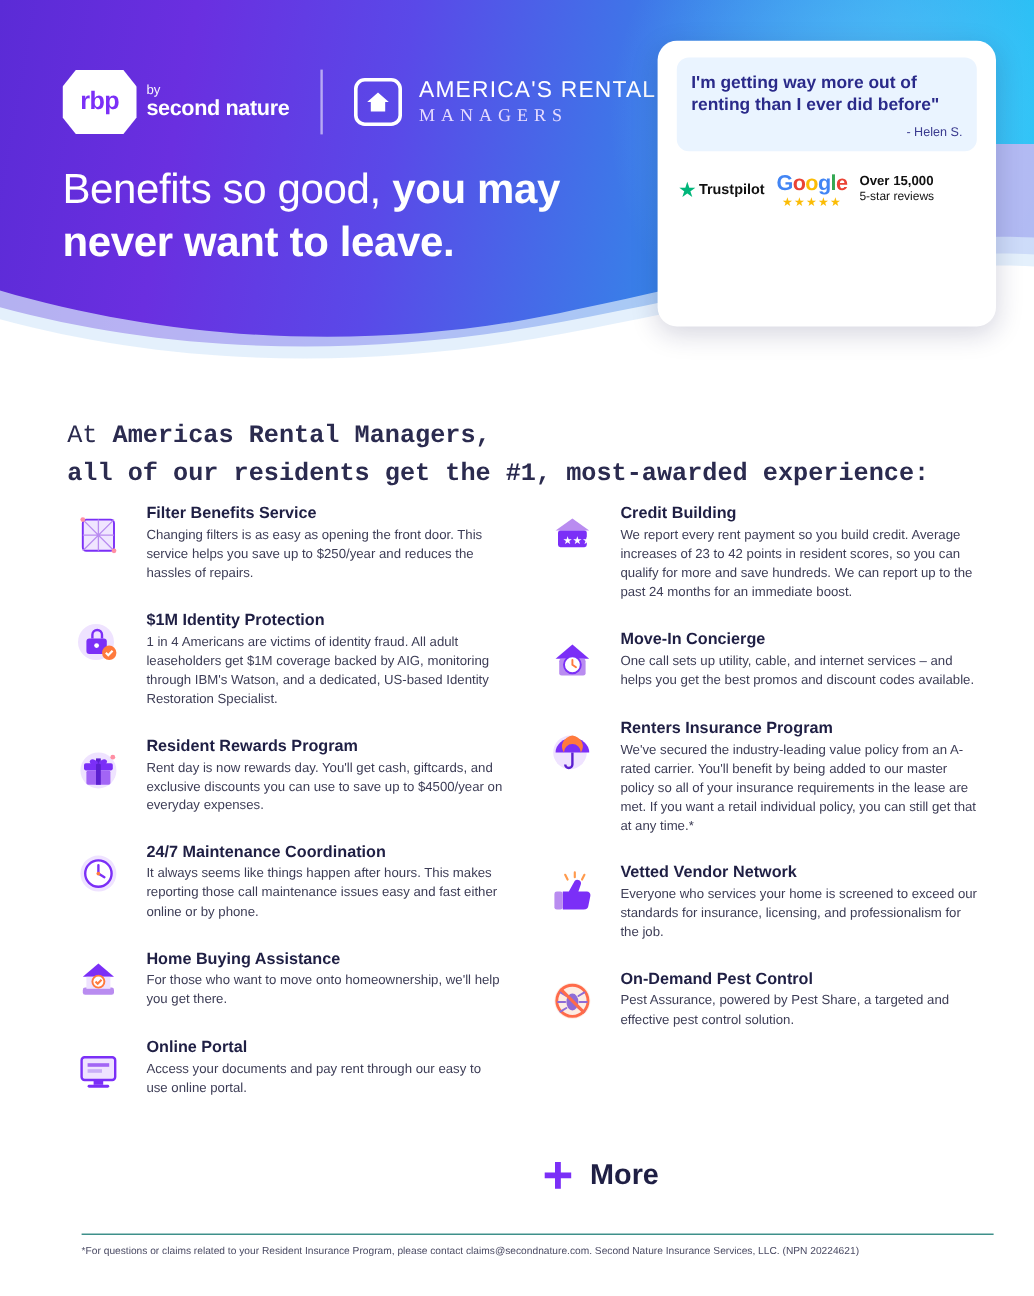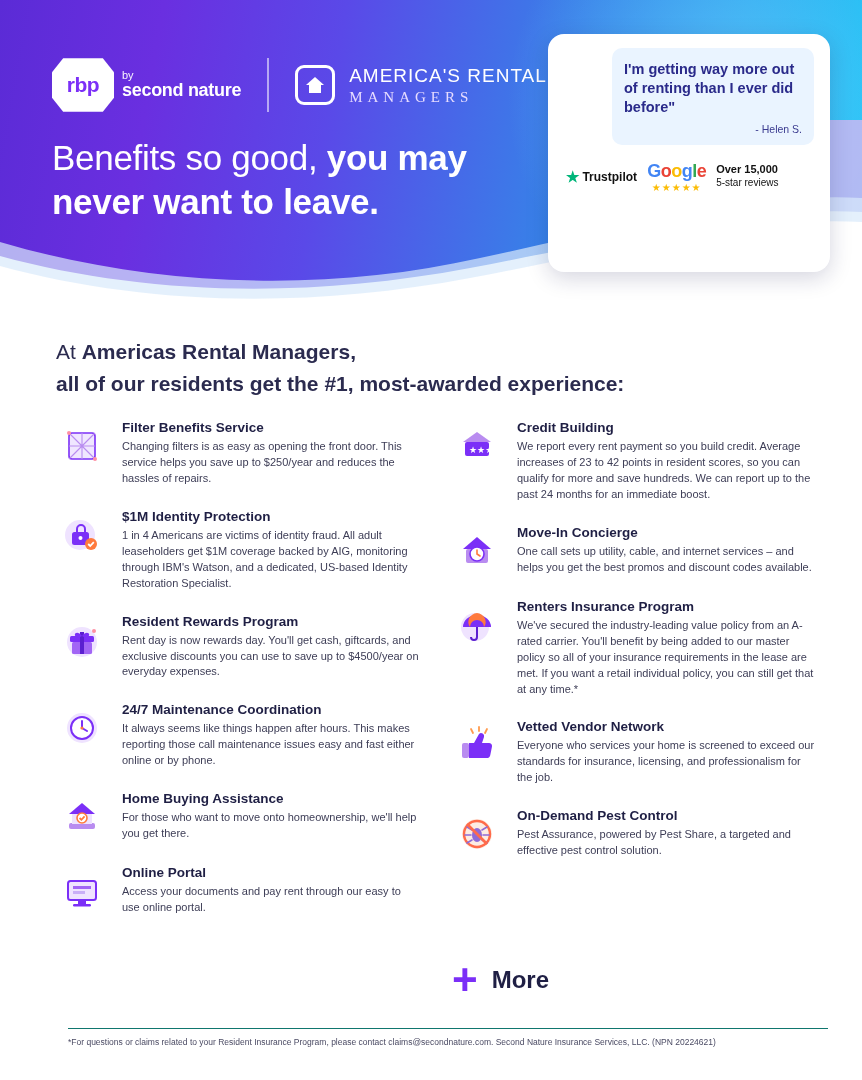--- a/index.html
+++ b/index.html
@@ -60,21 +60,21 @@
     font-size: 35px; line-height: 1.25; letter-spacing: -0.3px; max-width: 470px;
   }
   .hero-headline .bold { font-weight: bold; }
 
   
   .review-card {
     position: absolute; right: 32px; top: 34px; width: 282px; height: 238px;
     background: #ffffff; border-radius: 16px; box-shadow: 0 6px 22px rgba(20,20,80,.18);
     padding: 14px 16px;
   }
-  .review-inner { background: #eaf4ff; border-radius: 10px; padding: 12px 12px 10px 12px; margin-left: 48px; }
+  .review-inner { background: #eaf4ff; border-radius: 10px; padding: 12px 12px 10px 12px; }
   .review-quote { color: #2a2a8a; font-size: 14.5px; line-height: 1.3; font-weight: bold; }
   .review-author { text-align: right; color: #3a3a8f; font-size: 10.5px; margin-top: 6px; }
   .press-row {
     display: flex; align-items: center; justify-content: space-between;
     margin-top: 14px; padding: 0 4px;
   }
   .press-row2 { display: flex; align-items: center; margin-top: 16px; padding: 0 2px; gap: 10px; }
   .usatoday { display: flex; align-items: center; }
   .usatoday .dot { width: 16px; height: 16px; border-radius: 50%; background: #1b7fe0; margin-right: 3px; }
   .usatoday .t { font-size: 7px; line-height: 1; color: #111; font-weight: bold; }
@@ -86,21 +86,21 @@
   .trustpilot { display: flex; align-items: center; font-size: 12px; font-weight: bold; color: #111; }
   .tp-star { color: #00b67a; font-size: 15px; margin-right: 3px; }
   .google { font-size: 18px; font-weight: bold; letter-spacing: -0.5px; }
   .google .b1 { color: #4285f4; } .google .r1 { color: #ea4335; }
   .google .y1 { color: #fbbc05; } .google .g1 { color: #34a853; }
   .stars { color: #fbbc05; font-size: 10px; letter-spacing: 1px; text-align: center; }
   .reviews-txt { font-size: 10px; color: #111; line-height: 1.25; }
   .reviews-txt b { font-size: 11px; }
 
   
-  .intro { position: absolute; left: 56px; top: 336px; }
+  .intro { position: absolute; left: 56px; top: 348px; font-family: Liberation Mono, monospace; }
   .intro .line { font-size: 21px; color: #2b2b4f; line-height: 1.5; }
   .intro .line b { font-weight: bold; }
 
   .columns { position: absolute; top: 420px; left: 56px; width: 760px; display: flex; gap: 30px; }
   .col { width: 365px; }
 
   .feature { display: flex; margin-bottom: 22px; }
   .feature-icon {
     width: 52px; min-width: 52px; height: 52px; margin-right: 14px;
     display: flex; align-items: center; justify-content: center;

